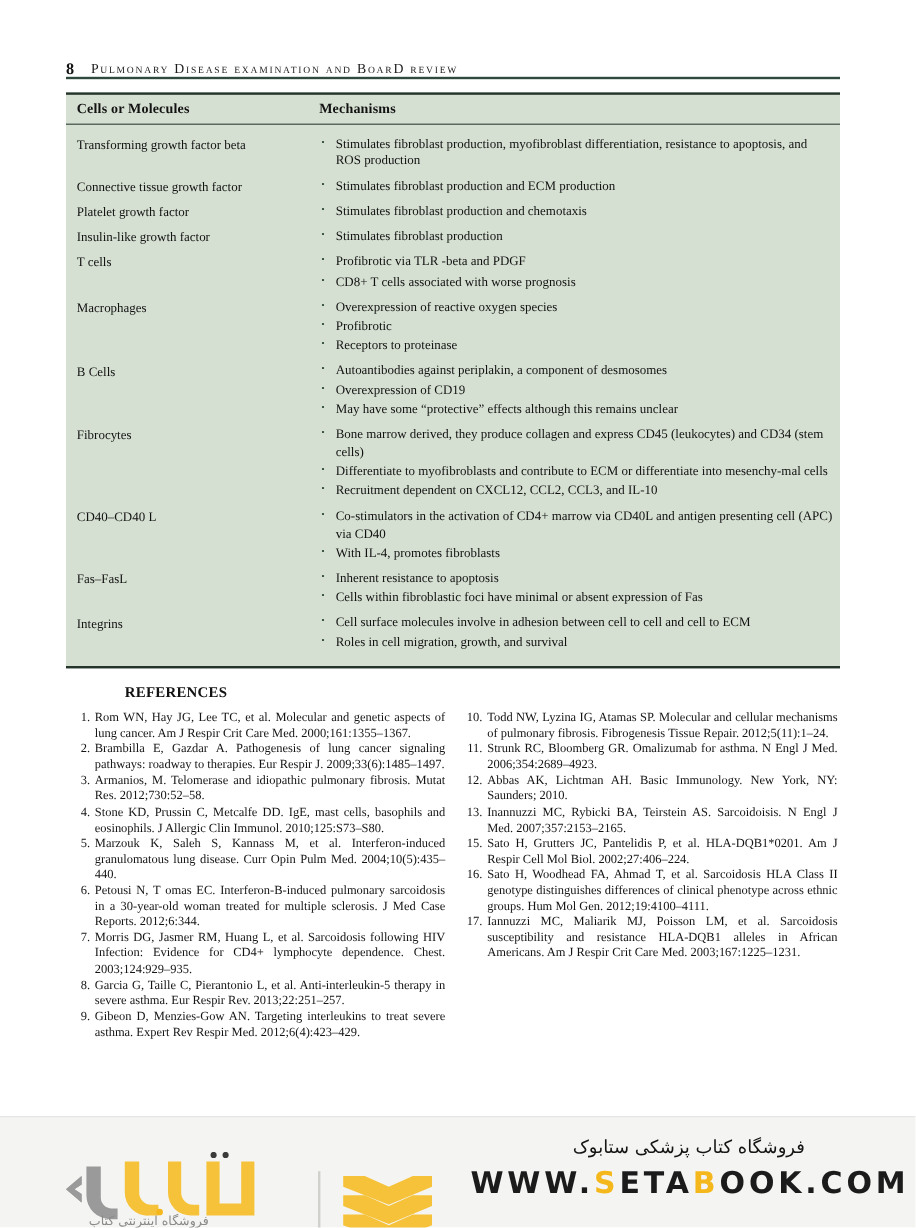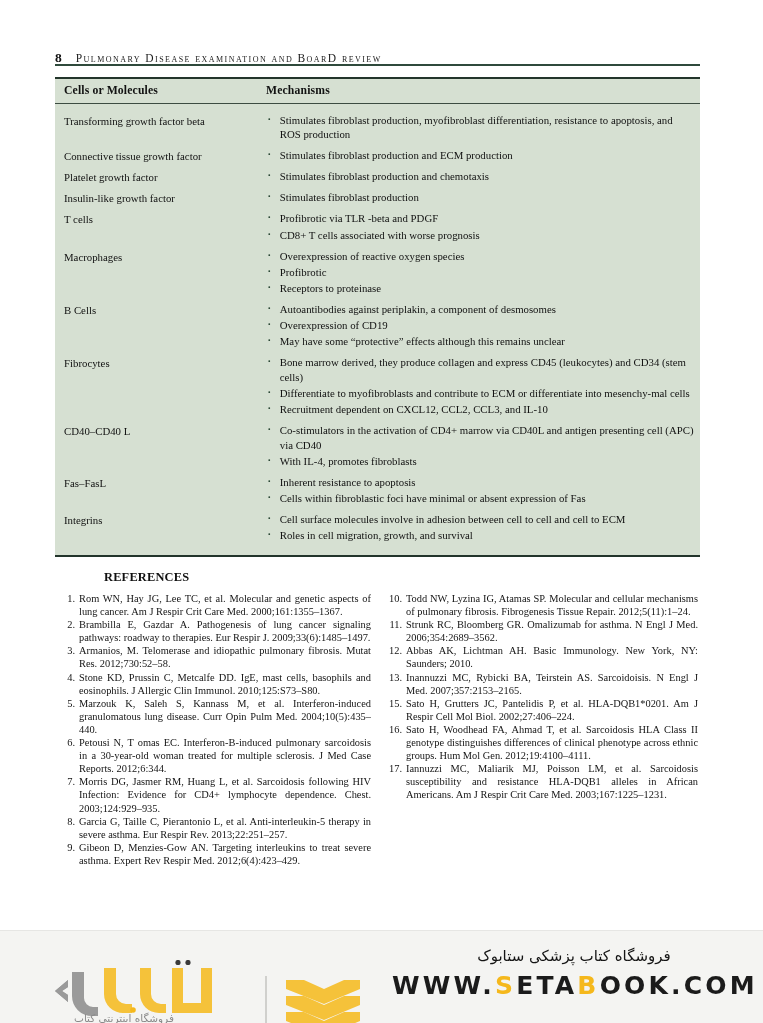--- a/index.html
+++ b/index.html
@@ -383,21 +383,21 @@
           <li><span class="num">5.</span><span>Marzouk K, Saleh S, Kannass M, et al. Interferon-induced granulomatous lung disease. Curr Opin Pulm Med. 2004;10(5):435–440.</span></li>
           <li><span class="num">6.</span><span>Petousi N, T omas EC. Interferon-B-induced pulmonary sarcoidosis in a 30-year-old woman treated for multiple sclerosis. J Med Case Reports. 2012;6:344.</span></li>
           <li><span class="num">7.</span><span>Morris DG, Jasmer RM, Huang L, et al. Sarcoidosis following HIV Infection: Evidence for CD4+ lymphocyte dependence. Chest. 2003;124:929–935.</span></li>
           <li><span class="num">8.</span><span>Garcia G, Taille C, Pierantonio L, et al. Anti-interleukin-5 therapy in severe asthma. Eur Respir Rev. 2013;22:251–257.</span></li>
           <li><span class="num">9.</span><span>Gibeon D, Menzies-Gow AN. Targeting interleukins to treat severe asthma. Expert Rev Respir Med. 2012;6(4):423–429.</span></li>
         </ol>
     </div>
     <div class="refcol right">
       <ol class="reflist">
           <li><span class="num">10.</span><span>Todd NW, Lyzina IG, Atamas SP. Molecular and cellular mechanisms of pulmonary fibrosis. Fibrogenesis Tissue Repair. 2012;5(11):1–24.</span></li>
-          <li><span class="num">11.</span><span>Strunk RC, Bloomberg GR. Omalizumab for asthma. N Engl J Med. 2006;354:2689–3562.</span></li>
+          <li><span class="num">11.</span><span>Strunk RC, Bloomberg GR. Omalizumab for asthma. N Engl J Med. 2006;354:2689–4923.</span></li>
           <li><span class="num">12.</span><span>Abbas AK, Lichtman AH. Basic Immunology. New York, NY: Saunders; 2010.</span></li>
           <li><span class="num">13.</span><span>Inannuzzi MC, Rybicki BA, Teirstein AS. Sarcoidoisis. N Engl J Med. 2007;357:2153–2165.</span></li>
           <li><span class="num">15.</span><span>Sato H, Grutters JC, Pantelidis P, et al. HLA-DQB1*0201. Am J Respir Cell Mol Biol. 2002;27:406–224.</span></li>
           <li><span class="num">16.</span><span>Sato H, Woodhead FA, Ahmad T, et al. Sarcoidosis HLA Class II genotype distinguishes differences of clinical phenotype across ethnic groups. Hum Mol Gen. 2012;19:4100–4111.</span></li>
           <li><span class="num">17.</span><span>Iannuzzi MC, Maliarik MJ, Poisson LM, et al. Sarcoidosis susceptibility and resistance HLA-DQB1 alleles in African Americans. Am J Respir Crit Care Med. 2003;167:1225–1231.</span></li>
         </ol>
     </div>
   </div>
 
   <div class="footer">

